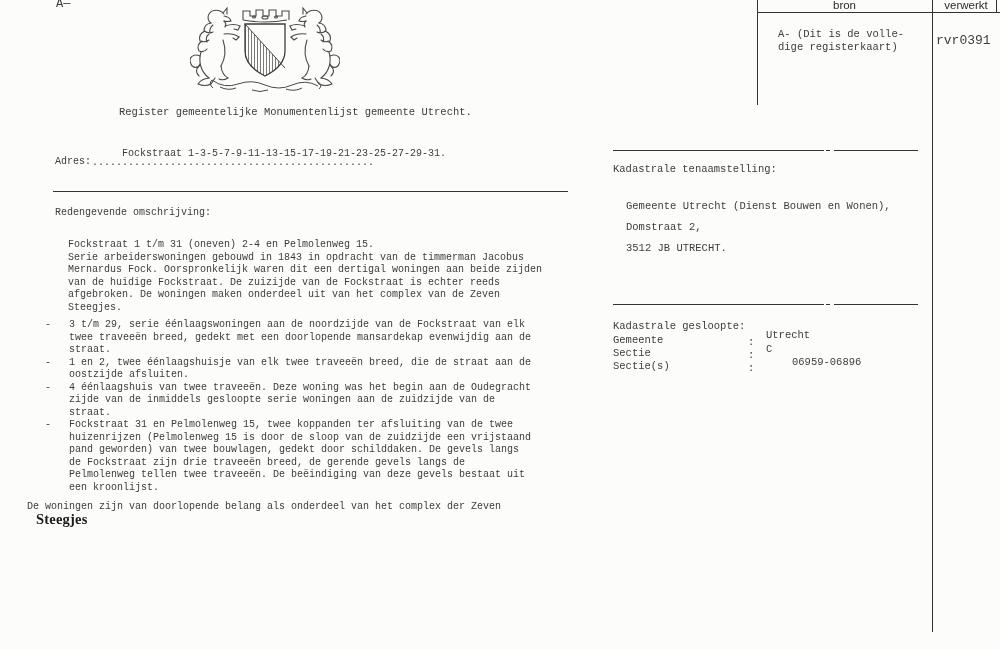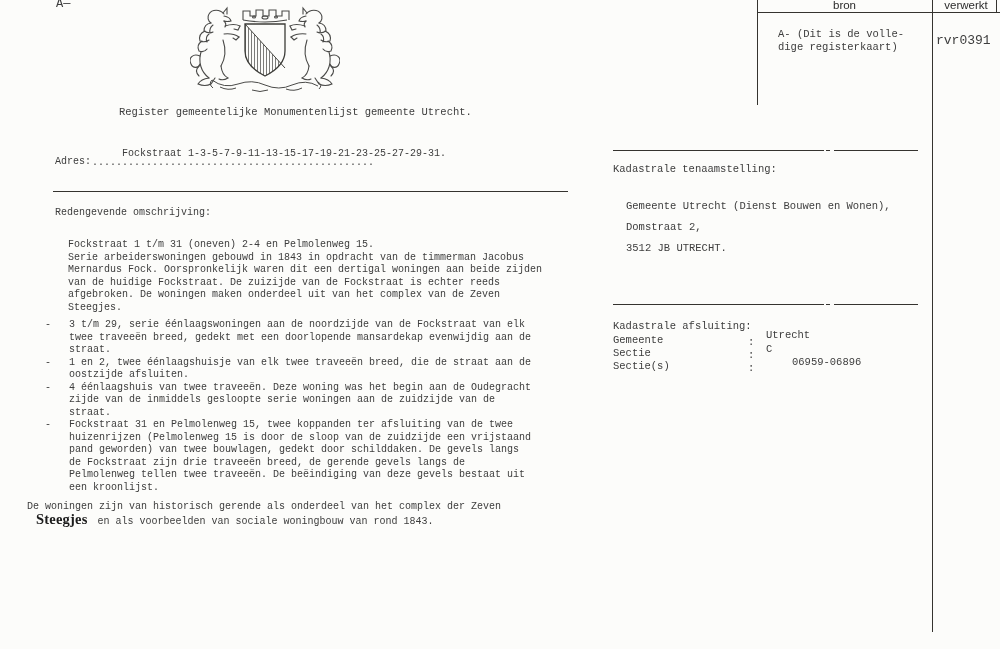--- a/index.html
+++ b/index.html
@@ -8,21 +8,21 @@
   .abs{position:absolute;}
   .mono{font-family:"Liberation Mono","DejaVu Sans Mono",monospace;color:#3d3d3d;}
   .sans{font-family:"Liberation Sans","DejaVu Sans",sans-serif;color:#2b2b2b;}
   pre.block{margin:13px;white-space:pre;font-family:"Liberation Mono","DejaVu Sans Mono",monospace;color:#3d3d3d;}
   .hline{background:#35332f;height:1.4px;}
   .vline{background:#35332f;width:1.4px;}
   .fs10{font-size:10px;line-height:12.5px;}
   .fs105{font-size:10.5px;line-height:13.2px;}
   .steegjes{font-family:"Liberation Serif","DejaVu Serif",serif;font-weight:bold;
             font-size:14.5px;color:#1c1c1c;letter-spacing:0.2px;}
-  .baseline-row{display:flex;align-items:baseline;gap:10px;}
+  .baseline-row{display:flex;align-items:baseline;}
 </style>
 </head>
 <body>
 
 <div class="page">
 
   <div class="abs mono" style="left:56px;top:-3px;font-size:12px;">A—</div>
 
   <svg class="abs" style="left:190px;top:4px;" width="150" height="92" viewBox="0 0 150 92">
     <defs>
@@ -102,24 +102,23 @@
 -   4 éénlaagshuis van twee traveeën. Deze woning was het begin aan de Oudegracht
     zijde van de inmiddels gesloopte serie woningen aan de zuidzijde van de
     straat.
 -   Fockstraat 31 en Pelmolenweg 15, twee koppanden ter afsluiting van de twee
     huizenrijzen (Pelmolenweg 15 is door de sloop van de zuidzijde een vrijstaand
     pand geworden) van twee bouwlagen, gedekt door schilddaken. De gevels langs
     de Fockstraat zijn drie traveeën breed, de gerende gevels langs de
     Pelmolenweg tellen twee traveeën. De beëindiging van deze gevels bestaat uit
     een kroonlijst.</pre>
 
-  <div class="abs mono fs10" style="left:27px;top:501px;">De woningen zijn van historisch gerende als onderdeel van het complex der Zeven</div>
+  <div class="abs mono fs10" style="left:27px;top:501px;">De woningen zijn van doorlopende belang als onderdeel van het complex der Zeven</div>
   <div class="abs baseline-row" style="left:36px;top:511px;">
     <span class="steegjes">Steegjes</span>
-    <span class="mono fs10">en als voorbeelden van sociale woningbouw van rond 1843.</span>
   </div>
 
   <div class="abs vline" style="left:757px;top:0;height:105px;"></div>
   <div class="abs vline" style="left:931.5px;top:0;height:632px;"></div>
   <div class="abs vline" style="left:995.5px;top:0;height:13px;"></div>
   <div class="abs hline" style="left:757px;top:11.5px;width:243px;"></div>
 
   <div class="abs sans" style="left:757px;top:-1px;width:175px;text-align:center;font-size:11.5px;">bron</div>
   <div class="abs sans" style="left:932px;top:-1px;width:68px;text-align:center;font-size:11.5px;">verwerkt</div>
 
@@ -133,21 +132,21 @@
 
   <div class="abs mono fs105" style="left:613px;top:163px;text-align:right;">Kadastrale tenaamstelling:</div>
   <pre class="abs block" style="left:613px;top:183px;font-size:10.5px;line-height:21px;">Gemeente Utrecht (Dienst Bouwen en Wonen),
 Domstraat 2,
 3512 JB UTRECHT.</pre>
 
   <div class="abs hline" style="left:613px;top:304px;width:211px;"></div>
   <div class="abs hline" style="left:826px;top:304px;width:4px;"></div>
   <div class="abs hline" style="left:834px;top:304px;width:84px;"></div>
 
-  <div class="abs mono fs105" style="left:613px;top:320px;">Kadastrale afsluiting:</div>
+  <div class="abs mono fs105" style="left:613px;top:320px;">Kadastrale gesloopte:</div>
 
   <div>
     <div class="abs mono fs105" style="left:613px;top:334px;">Gemeente</div>
     <div class="abs mono fs105" style="left:748px;top:336px;">:</div>
     <div class="abs mono fs105" style="left:766px;top:329px;">Utrecht</div>
   </div>
   <div>
     <div class="abs mono fs105" style="left:613px;top:347px;">Sectie</div>
     <div class="abs mono fs105" style="left:748px;top:349px;">:</div>
     <div class="abs mono fs105" style="left:766px;top:343px;">C</div>

